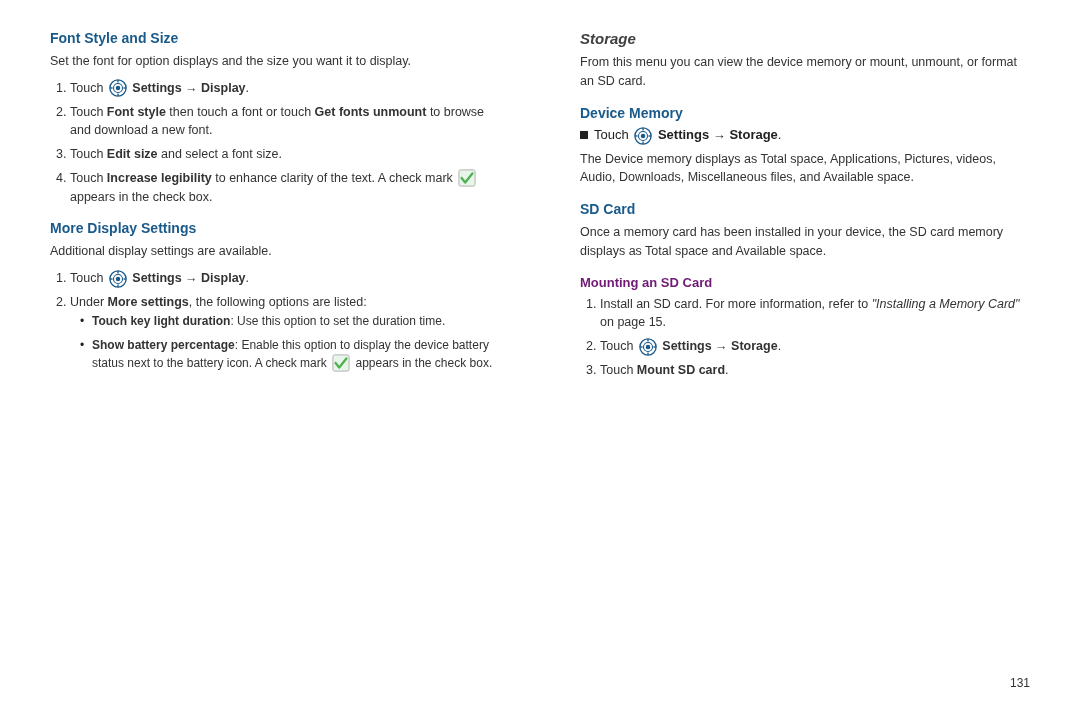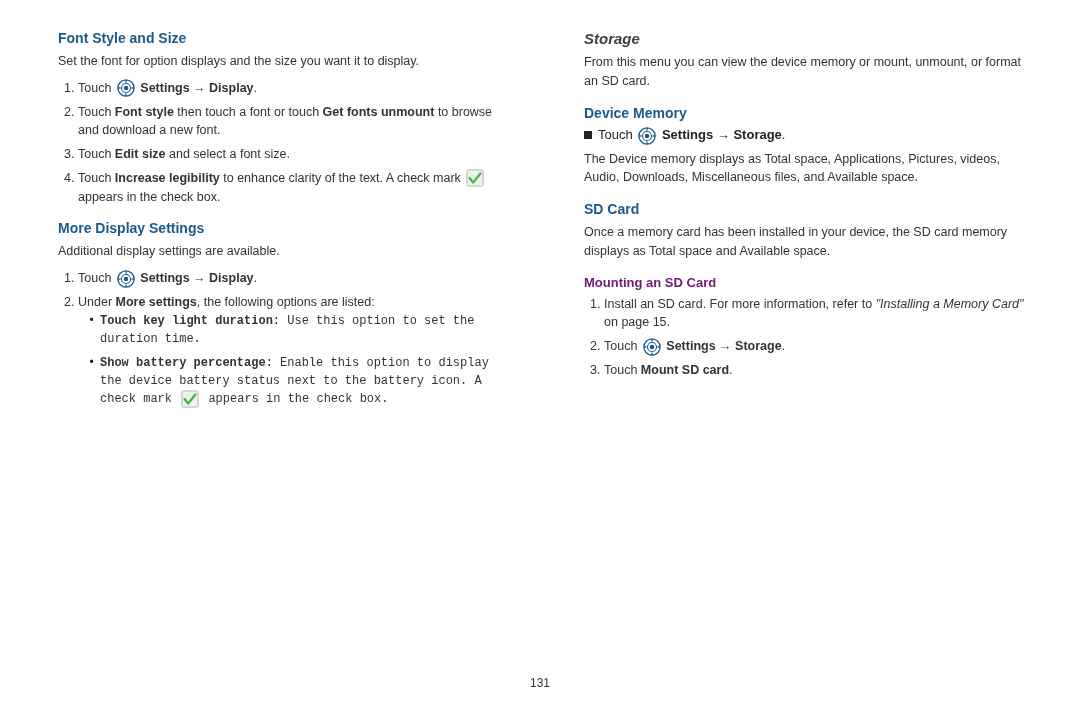--- a/index.html
+++ b/index.html
@@ -24,21 +24,20 @@
       padding: 30px 50px 30px 50px;
       display: flex;
       flex-direction: column;
     }
 
     .content-area {
       display: flex;
       flex-direction: row;
       gap: 40px;
       flex: 1;
-      margin-left: 8px;
     }
 
     .left-column {
       flex: 1;
       padding-right: 20px;
     }
 
     .right-column {
       flex: 1;
       padding-left: 20px;
@@ -76,21 +75,20 @@
       font-size: 12.5px;
       color: #333;
       margin-bottom: 5px;
       line-height: 1.5;
     }
 
     .bullet-list {
       padding-left: 10px;
       margin-bottom: 8px;
       list-style: none;
-      font-family: Liberation Mono, monospace;
     }
 
     .bullet-list li {
       font-size: 12px;
       color: #333;
       margin-bottom: 6px;
       line-height: 1.5;
       padding-left: 12px;
       position: relative;
     }
@@ -152,21 +150,21 @@
 
     .square-bullet-row .square-bullet {
       margin-top: 4px;
     }
 
     .sub-section {
       margin-bottom: 14px;
     }
 
     .page-number {
-      text-align: center;
+      text-align: right;
       font-size: 12px;
       color: #333;
       margin-top: 10px;
     }
 
     .italic-text {
       font-style: italic;
     }
 
     .subsection-title {

